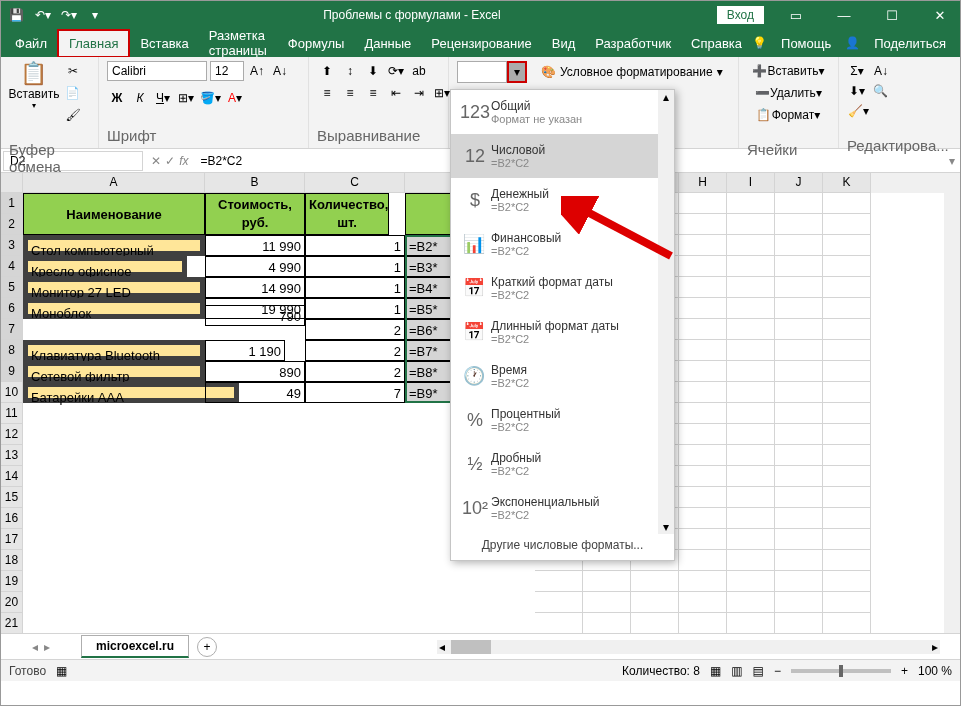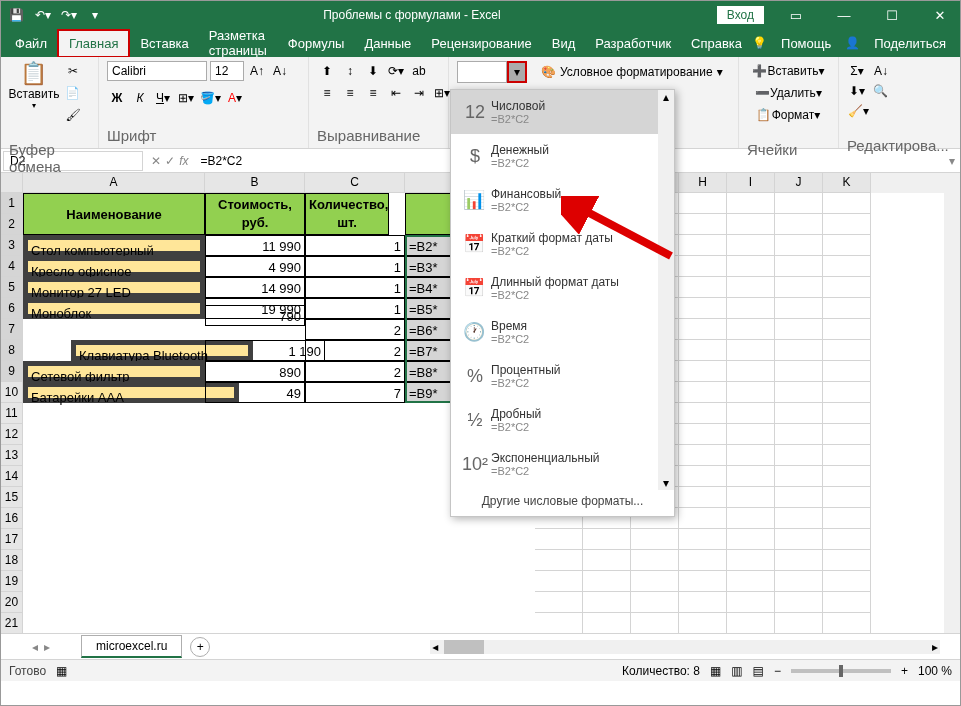--- a/index.html
+++ b/index.html
@@ -49,21 +49,21 @@
 .rowh{height:21px;border-right:1px solid #d4d4d4;border-bottom:1px solid #d4d4d4;text-align:center;line-height:20px;background:#e6e6e6;font-size:12px;}
 .rowh.data{background:#d5d5d5;}
 .grid{position:absolute;top:20px;left:22px;right:0;bottom:0;}
 .cell{position:absolute;border-right:1px solid #d4d4d4;border-bottom:1px solid #d4d4d4;padding:1px 3px;font-size:13px;line-height:19px;height:21px;}
 .hdr-cell{background:#92d050;font-weight:bold;text-align:center;border:1px solid #000;}
 .name-cell{background:#ffe699;border:5px solid #404040;}
 .num-cell{text-align:right;border:1px solid #000;}
 .arrow{position:absolute;z-index:101;}
 .sheettabs{height:26px;background:#fff;border-top:1px solid #d4d4d4;display:flex;align-items:center;}
 .tab-nav{width:80px;display:flex;justify-content:center;gap:6px;color:#888;}
-.sheet-tab{padding:3px 14px;border:1px solid #aeaeae;border-bottom:2px solid #217346;font-weight:normal;}
+.sheet-tab{padding:3px 14px;border:1px solid #aeaeae;border-bottom:2px solid #217346;font-weight:bold;}
 .add-sheet{width:20px;height:20px;border:1px solid #aeaeae;border-radius:50%;display:flex;align-items:center;justify-content:center;margin-left:8px;cursor:pointer;}
 .hscroll{flex:1;margin:0 20px;height:14px;background:#f0f0f0;position:relative;}
 .hscroll-thumb{position:absolute;left:0;width:40px;height:14px;background:#c0c0c0;}
 .statusbar{height:22px;background:#f3f3f3;border-top:1px solid #d4d4d4;display:flex;align-items:center;padding:0 8px;}
 .status-text{color:#444;}
 .status-right{margin-left:auto;display:flex;align-items:center;gap:10px;}
 .zoom-slider{width:100px;height:4px;background:#c0c0c0;position:relative;}
 .zoom-thumb{position:absolute;left:48px;top:-4px;width:4px;height:12px;background:#666;}
 svg{display:block;}
 .vscroll{position:absolute;right:0;top:0;width:16px;height:100%;background:#f0f0f0;}
@@ -255,37 +255,37 @@
     </div>
   <div class="grid" id="grid">
       <div class="cell hdr-cell" style="left:0px;top:0;width:182px;height:42px;line-height:40px;">Наименование</div>
       <div class="cell hdr-cell" style="left:182px;top:0;width:100px;height:42px;line-height:18px;padding-top:2px;">Стоимость, руб.</div>
       <div class="cell hdr-cell" style="left:282px;top:0;width:84px;height:42px;line-height:18px;padding-top:2px;">Количество, шт.</div>
       <div class="cell hdr-cell" style="left:382px;top:0;width:130px;height:42px;line-height:18px;padding-top:2px;">С</div>
       <div class="cell name-cell" style="left:0px;top:42px;width:182px;">Стол компьютерный</div>
       <div class="cell num-cell" style="left:182px;top:42px;width:100px;">11 990</div>
       <div class="cell num-cell" style="left:282px;top:42px;width:100px;">1</div>
       <div class="cell num-cell" style="left:382px;top:42px;width:130px;text-align:left;background:#d5d5d5;">=B2*</div>
-      <div class="cell name-cell" style="left:0px;top:63px;width:182px;">Кресло офисное</div>
+      <div class="cell name-cell" style="left:0px;top:63px;width:164px;">Кресло офисное</div>
       <div class="cell num-cell" style="left:182px;top:63px;width:100px;">4 990</div>
       <div class="cell num-cell" style="left:282px;top:63px;width:100px;">1</div>
       <div class="cell num-cell" style="left:382px;top:63px;width:130px;text-align:left;background:#d5d5d5;">=B3*</div>
       <div class="cell name-cell" style="left:0px;top:84px;width:182px;">Монитор 27 LED</div>
       <div class="cell num-cell" style="left:182px;top:84px;width:100px;">14 990</div>
       <div class="cell num-cell" style="left:282px;top:84px;width:100px;">1</div>
       <div class="cell num-cell" style="left:382px;top:84px;width:130px;text-align:left;background:#d5d5d5;">=B4*</div>
       <div class="cell name-cell" style="left:0px;top:105px;width:182px;">Моноблок</div>
       <div class="cell num-cell" style="left:182px;top:105px;width:100px;">19 990</div>
       <div class="cell num-cell" style="left:282px;top:105px;width:100px;">1</div>
       <div class="cell num-cell" style="left:382px;top:105px;width:130px;text-align:left;background:#d5d5d5;">=B5*</div>
       <div class="cell num-cell" style="left:182px;top:112px;width:100px;padding-left:16px;">790</div>
       <div class="cell num-cell" style="left:282px;top:126px;width:100px;">2</div>
       <div class="cell num-cell" style="left:382px;top:126px;width:130px;text-align:left;background:#d5d5d5;">=B6*</div>
-      <div class="cell name-cell" style="left:0px;top:147px;width:182px;margin-left:48px;">Клавиатура Bluetooth</div>
-      <div class="cell num-cell" style="left:182px;top:147px;width:120px;">1 190</div>
+      <div class="cell name-cell" style="left:0px;top:147px;width:182px;">Клавиатура Bluetooth</div>
+      <div class="cell num-cell" style="left:182px;top:147px;width:80px;">1 190</div>
       <div class="cell num-cell" style="left:282px;top:147px;width:100px;">2</div>
       <div class="cell num-cell" style="left:382px;top:147px;width:130px;text-align:left;background:#d5d5d5;">=B7*</div>
       <div class="cell name-cell" style="left:0px;top:168px;width:182px;">Сетевой фильтр</div>
       <div class="cell num-cell" style="left:182px;top:168px;width:100px;">890</div>
       <div class="cell num-cell" style="left:282px;top:168px;width:100px;">2</div>
       <div class="cell num-cell" style="left:382px;top:168px;width:130px;text-align:left;background:#d5d5d5;">=B8*</div>
       <div class="cell name-cell" style="left:0px;top:189px;width:216px;">Батарейки AAA</div>
       <div class="cell num-cell" style="left:182px;top:189px;width:100px;">49</div>
       <div class="cell num-cell" style="left:282px;top:189px;width:100px;">7</div>
       <div class="cell num-cell" style="left:382px;top:189px;width:130px;text-align:left;background:#d5d5d5;">=B9*</div>
@@ -436,20 +436,27 @@
       <div class="cell" style="left:656px;top:420px;width:48px;"></div>
       <div class="cell" style="left:704px;top:420px;width:48px;"></div>
       <div class="cell" style="left:752px;top:420px;width:48px;"></div>
       <div class="cell" style="left:800px;top:420px;width:48px;"></div>
     </div>
   <div class="vscroll"></div>
 </div>
 
 <div class="format-dropdown">
   <div id="fmt-items">
+      <div class="fmt-item ">
+        <div class="fmt-icon">123</div>
+        <div class="fmt-text">
+          <div class="fmt-name">Общий</div>
+          <div class="fmt-val">Формат не указан</div>
+        </div>
+      </div>
       <div class="fmt-item hover">
         <div class="fmt-icon">12</div>
         <div class="fmt-text">
           <div class="fmt-name">Числовой</div>
           <div class="fmt-val">=B2*C2</div>
         </div>
       </div>
       <div class="fmt-item ">
         <div class="fmt-icon">$</div>
         <div class="fmt-text">

